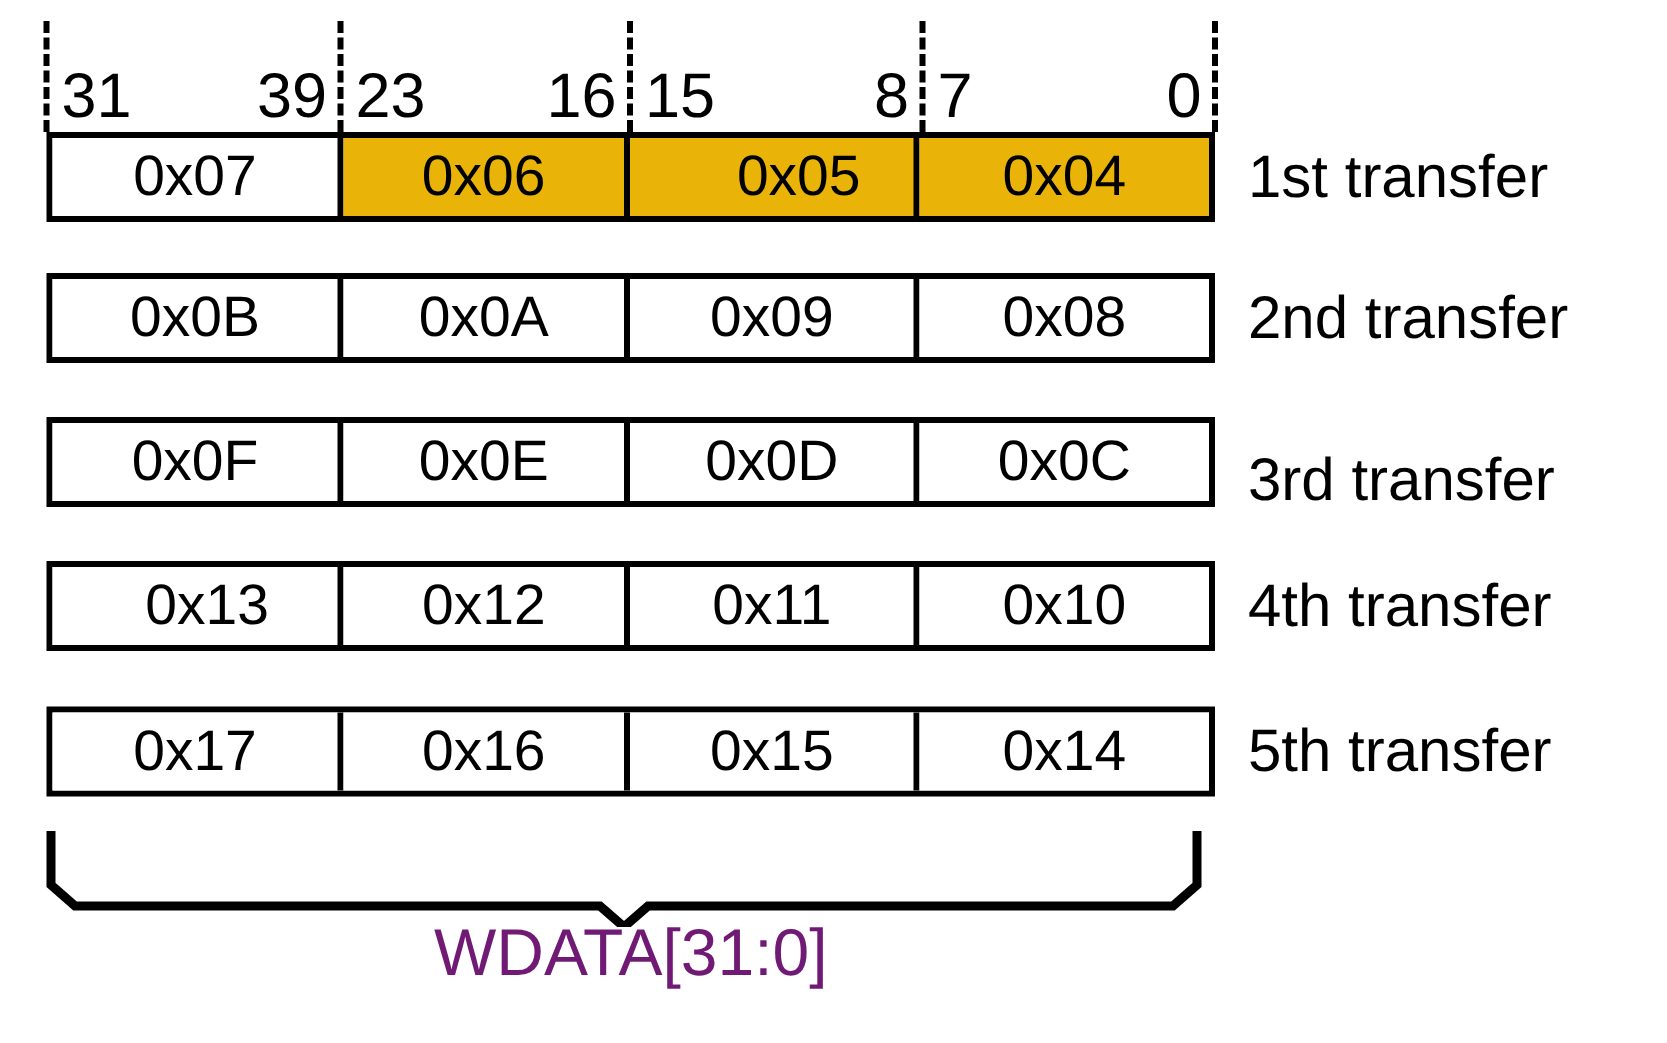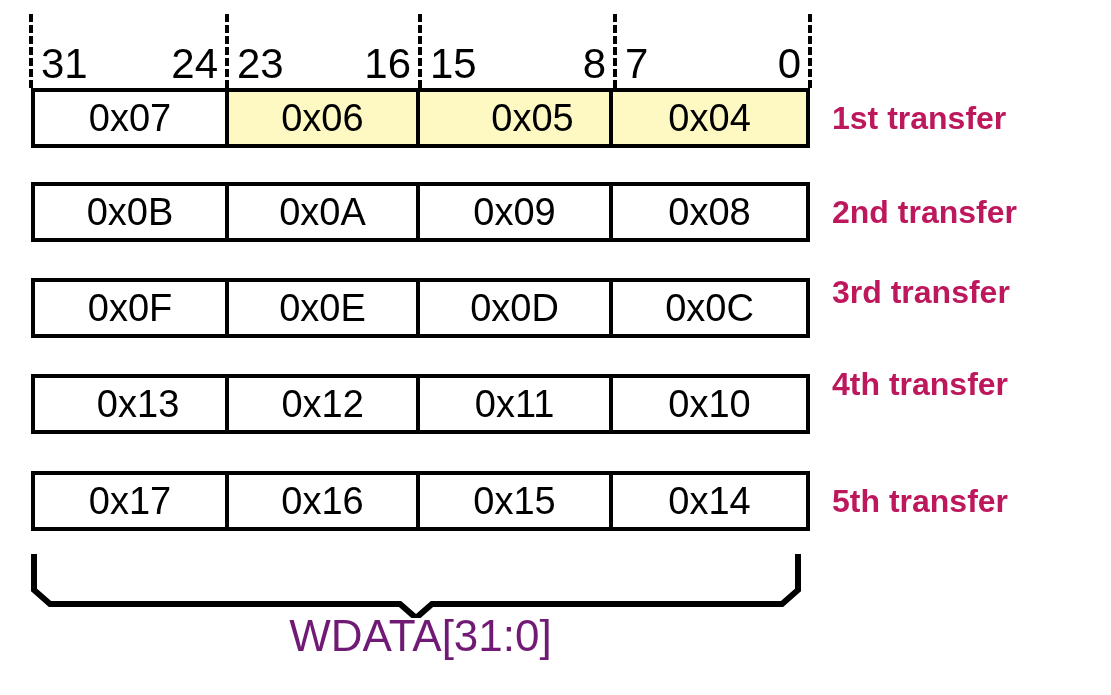--- a/index.html
+++ b/index.html
@@ -68,39 +68,38 @@
     display: flex;
     align-items: center;
     justify-content: center;
     border-right: 4px solid #000000;
     background: #ffffff;
   }
   .lane:last-child {
     border-right: none;
   }
   .lane.shaded {
-    background: #fef9c3;
+    background: #eab308;
   }
   .lane-value {
     font-size: 38px;
     line-height: 1;
     color: #000000;
     white-space: nowrap;
   }
   .transfer-caption {
     position: absolute;
     left: 832px;
     height: 60px;
     display: flex;
     align-items: center;
-    font-size: 32px;
+    font-size: 40px;
     line-height: 1;
-    color: #be185d;
-    white-space: nowrap;
-    font-weight: bold;
+    color: #000000;
+    white-space: nowrap;
   }
 
   
   #brace-wrap {
     position: absolute;
     left: 18px;
     top: 548px;
     width: 810px;
     height: 70px;
   }
@@ -122,21 +121,21 @@
   }
 </style>
 </head>
 <body>
 
 <div id="diagram">
 
   <div id="bit-ruler">
       <div class="bit-group" style="left: 0px; width: 196px;">
         <span class="bit-label">31</span>
-        <span class="bit-label">24</span>
+        <span class="bit-label">39</span>
       </div>
       <div class="bit-group" style="left: 196px; width: 193px;">
         <span class="bit-label">23</span>
         <span class="bit-label">16</span>
       </div>
       <div class="bit-group" style="left: 389px; width: 195px;">
         <span class="bit-label">15</span>
         <span class="bit-label">8</span>
       </div>
       <div class="bit-group" style="left: 584px; width: 195px;">
@@ -188,36 +187,36 @@
         <div class="lane" style="width: 193px; text-align: right;">
           <span class="lane-value">0x0E</span>
         </div>
         <div class="lane" style="width: 195px;">
           <span class="lane-value">0x0D</span>
         </div>
         <div class="lane" style="width: 195px;">
           <span class="lane-value">0x0C</span>
         </div>
       </div>
-      <div class="transfer-caption" style="top: 262px;">3rd transfer</div>
+      <div class="transfer-caption" style="top: 290px;">3rd transfer</div>
       <div class="transfer-row" style="top: 374px;">
         <div class="lane" style="width: 196px; padding-left: 16px;">
           <span class="lane-value">0x13</span>
         </div>
         <div class="lane" style="width: 193px;">
           <span class="lane-value">0x12</span>
         </div>
         <div class="lane" style="width: 195px;">
           <span class="lane-value">0x11</span>
         </div>
         <div class="lane" style="width: 195px;">
           <span class="lane-value">0x10</span>
         </div>
       </div>
-      <div class="transfer-caption" style="top: 354px;">4th transfer</div>
+      <div class="transfer-caption" style="top: 374px;">4th transfer</div>
       <div class="transfer-row" style="top: 471px;">
         <div class="lane" style="width: 196px;">
           <span class="lane-value">0x17</span>
         </div>
         <div class="lane" style="width: 193px;">
           <span class="lane-value">0x16</span>
         </div>
         <div class="lane" style="width: 195px;">
           <span class="lane-value">0x15</span>
         </div>

